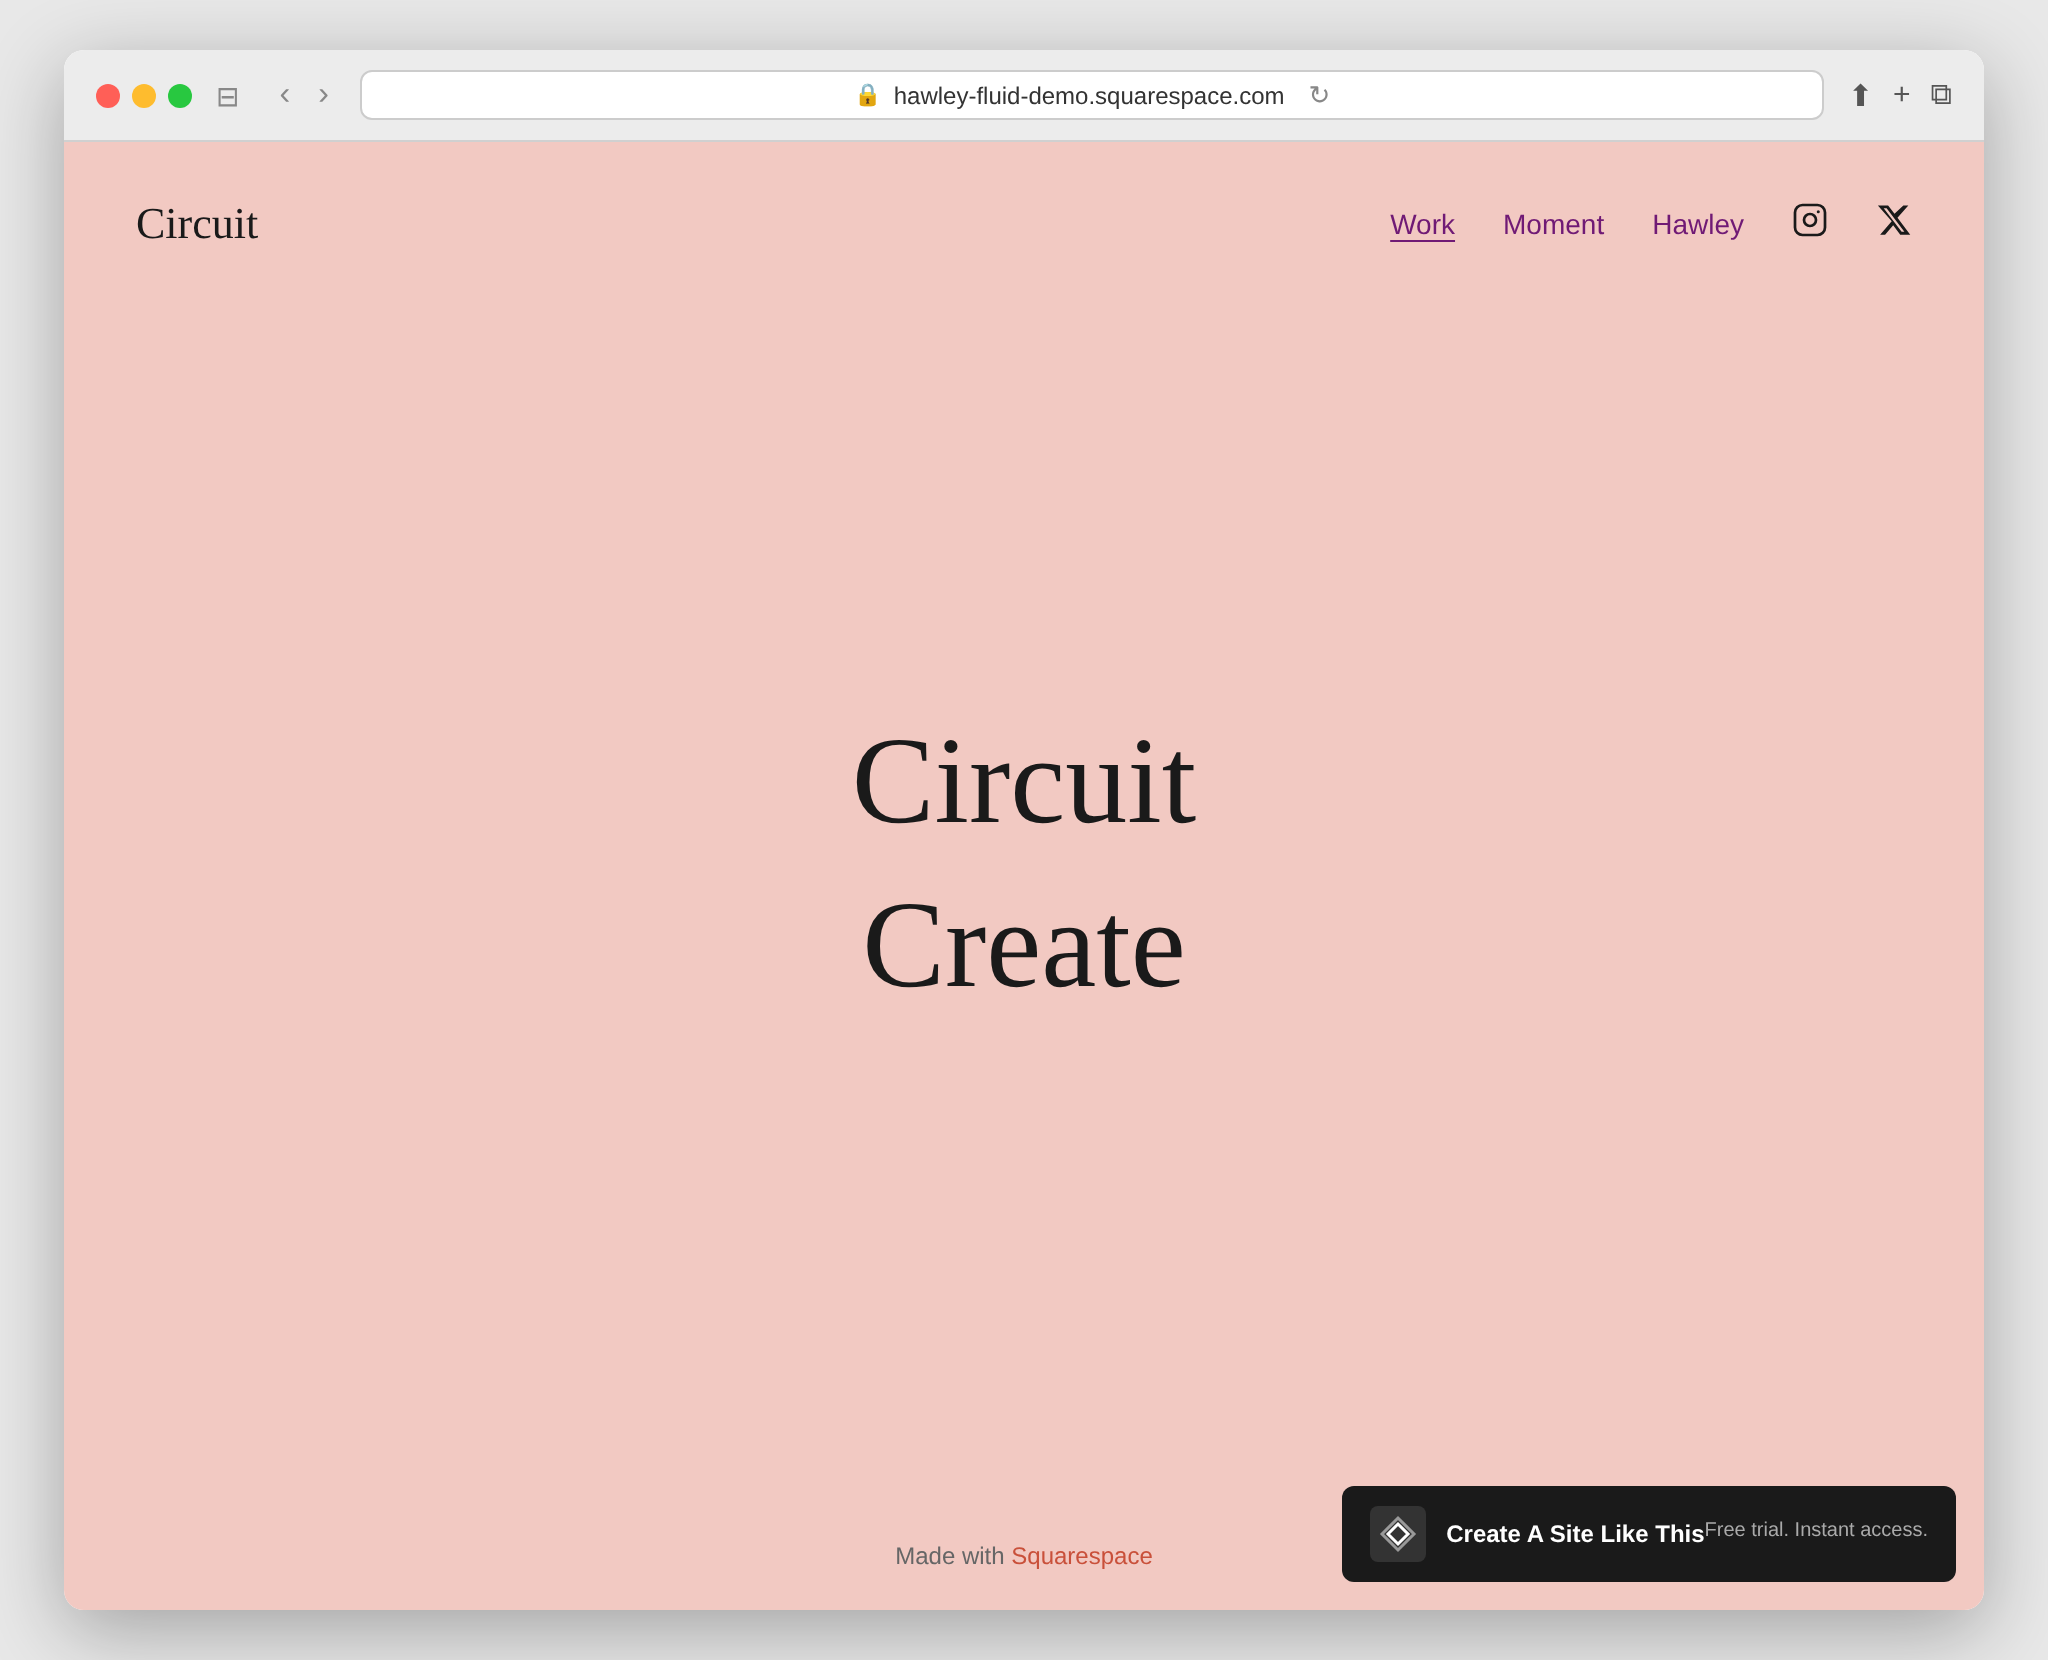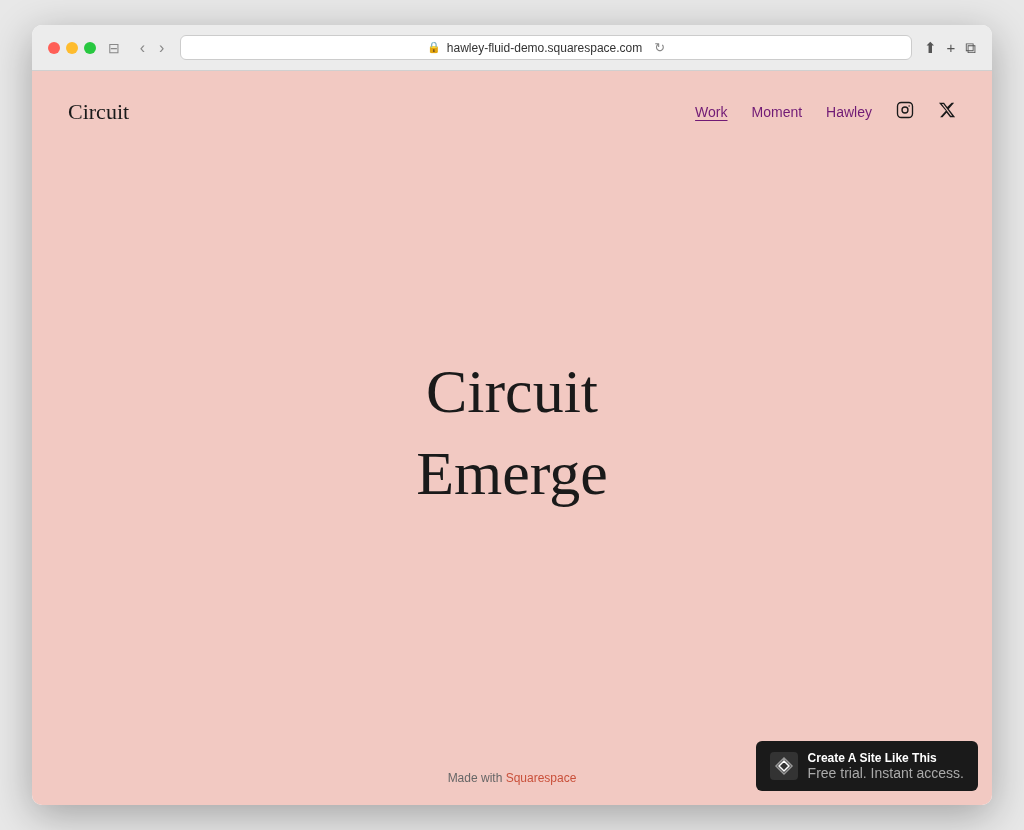--- a/index.html
+++ b/index.html
@@ -211,31 +211,30 @@
     }
 
     .cta-icon {
       width: 28px;
       height: 28px;
       flex-shrink: 0;
     }
 
     .cta-text-group {
       display: flex;
-      flex-direction: column;
     }
 
     .cta-title {
       font-size: 12px;
       font-weight: 600;
       color: #fff;
     }
 
     .cta-subtitle {
-      font-size: 14px;
+      font-size: 10px;
       color: #aaa;
     }
   </style>
 </head>
 <body>
 
 <div class="browser-window">
 
   <div class="browser-chrome">
     <div class="traffic-lights">
@@ -281,21 +280,21 @@
           <svg width="18" height="18" viewBox="0 0 24 24" fill="#1a1a1a">
             <path d="M18.244 2.25h3.308l-7.227 8.26 8.502 11.24H16.17l-4.714-6.231-5.401 6.231H2.748l7.73-8.835L1.254 2.25H8.08l4.253 5.622zm-1.161 17.52h1.833L7.084 4.126H5.117z"></path>
           </svg>
         </span>
       </nav>
     </header>
 
     <main class="site-main">
       <div class="project-list">
         <div class="project-item">Circuit</div>
-        <div class="project-item">Emerge</div>
+        <div class="project-item">Create</div>
       </div>
     </main>
 
     <footer class="site-footer">
       <span>Made with </span><a class="squarespace-link">Squarespace</a>
     </footer>
 
     <div class="cta-banner">
       <svg class="cta-icon" viewBox="0 0 28 28" fill="none">
         <rect width="28" height="28" rx="4" fill="#333"></rect>

